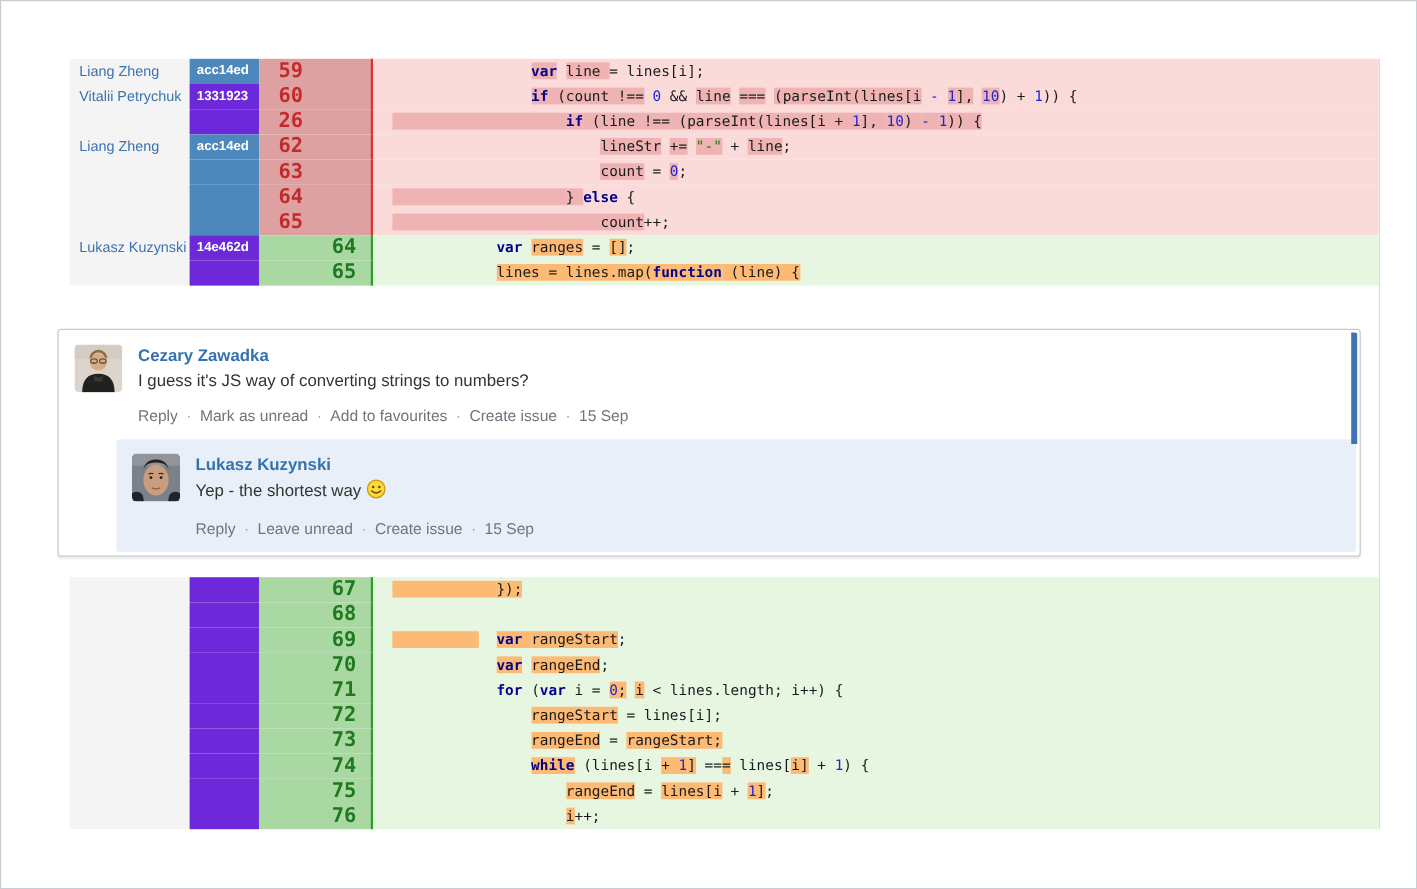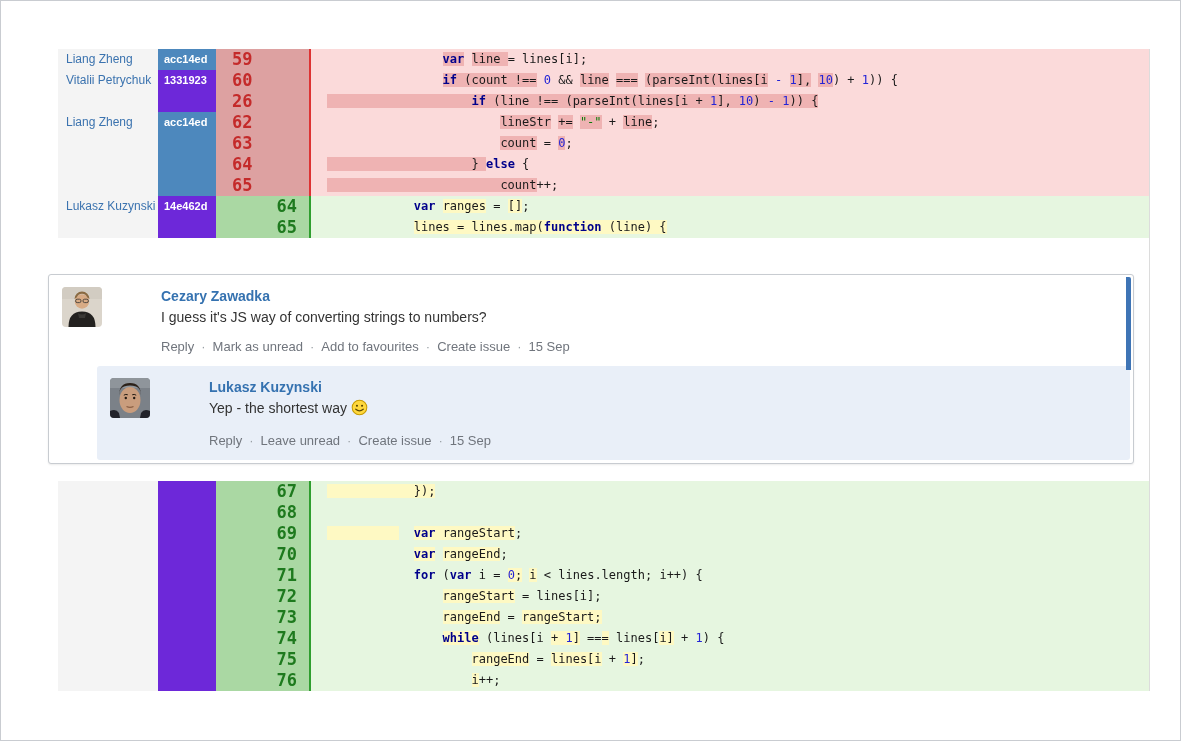--- a/index.html
+++ b/index.html
@@ -22,32 +22,32 @@
   .c-code{flex:1;box-sizing:border-box;padding-left:16px;white-space:pre;color:#1a1a1a;
           font-family:"DejaVu Sans Mono","Liberation Mono",monospace;font-size:12px;}
   .removed .c-nums{background:#dda1a1;color:#c42a2a;border-right:2px solid #dd3333;}
   .removed .c-code{background:#fbdada;}
   .added .c-nums{background:#aad8a3;color:#1e7a1e;border-right:2px solid #2f9e2f;}
   .added .c-code{background:#e6f6e0;}
   .seg-kw{color:#00008b;font-weight:bold;}
   .seg-num{color:#2424d6;}
   .seg-str{color:#0a7d0a;}
   .removed .seg-hl{background:#efb3b3;}
-  .added .seg-hl{background:#fef9c3;text-align:center;}
+  .added .seg-hl{background:#fdba74;text-align:center;}
 
   
   .comment-box{position:absolute;left:47px;top:273px;width:1086px;box-sizing:border-box;
                background:#fff;border:1px solid #c8ccd1;border-radius:3px;
                box-shadow:0 1px 2px rgba(0,0,0,.08);}
   .unread-bar{position:absolute;right:2px;top:2px;width:5px;height:93px;background:#3e74b5;
               border-radius:0 2px 0 0;}
   .comment{display:flex;gap:13px;padding:12px 24px 12px 13px;}
   .avatar{width:40px;height:40px;border-radius:4px;flex:0 0 40px;overflow:hidden;}
   .avatar svg{display:block;}
-  .c-body{min-width:0;margin-left:46px;}
+  .c-body{min-width:0;}
   .c-name{color:#3572b0;font-size:14px;font-weight:bold;line-height:18px;}
   .c-text{color:#333;font-size:14px;line-height:20px;margin-top:2px;}
   .c-actions{margin-top:12px;color:#70757d;font-size:13px;}
   .c-actions .lnk{cursor:pointer;}
   .c-actions .dot{color:#9aa0a6;margin:0 7px;}
   .nested{margin:0 3px 3px 48px;background:#e9eff8;border-radius:3px;}
   .nested .comment{padding:12px 13px;}
   .emoji{display:inline-block;vertical-align:-3px;margin-left:4px;}
 </style>
 </head>

